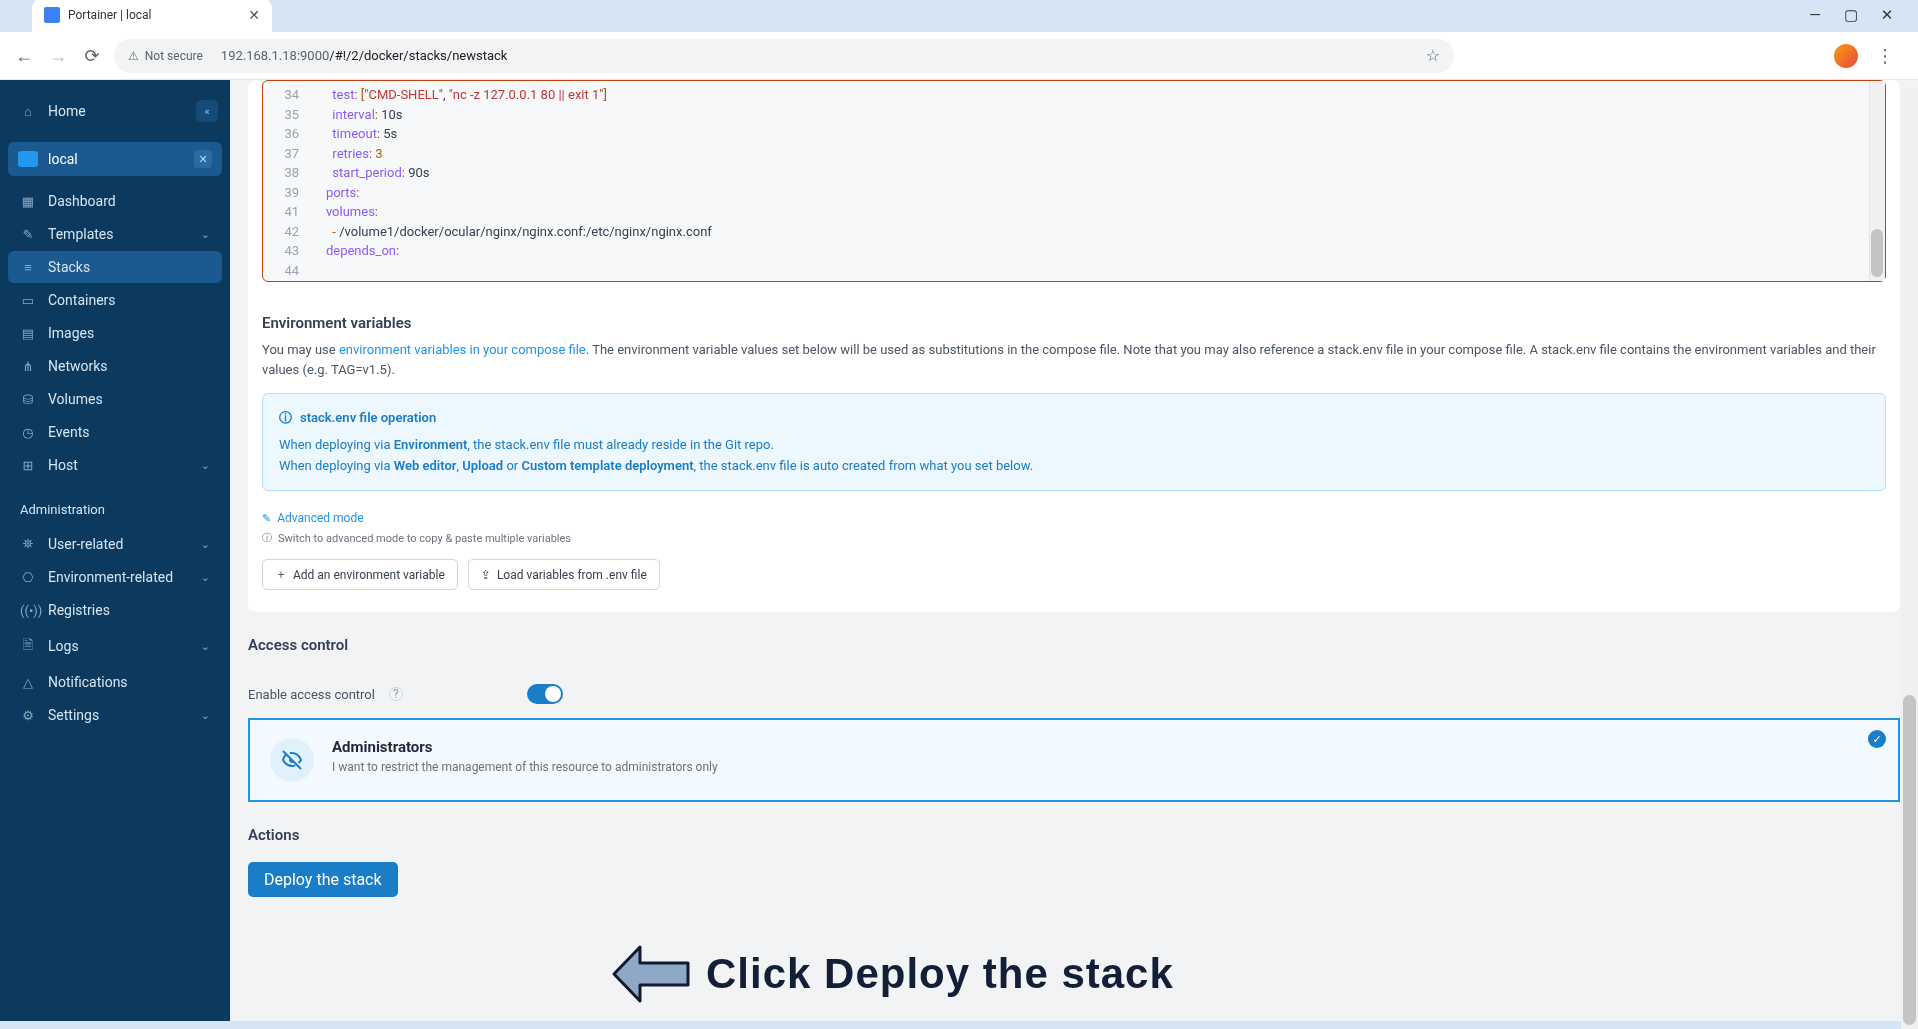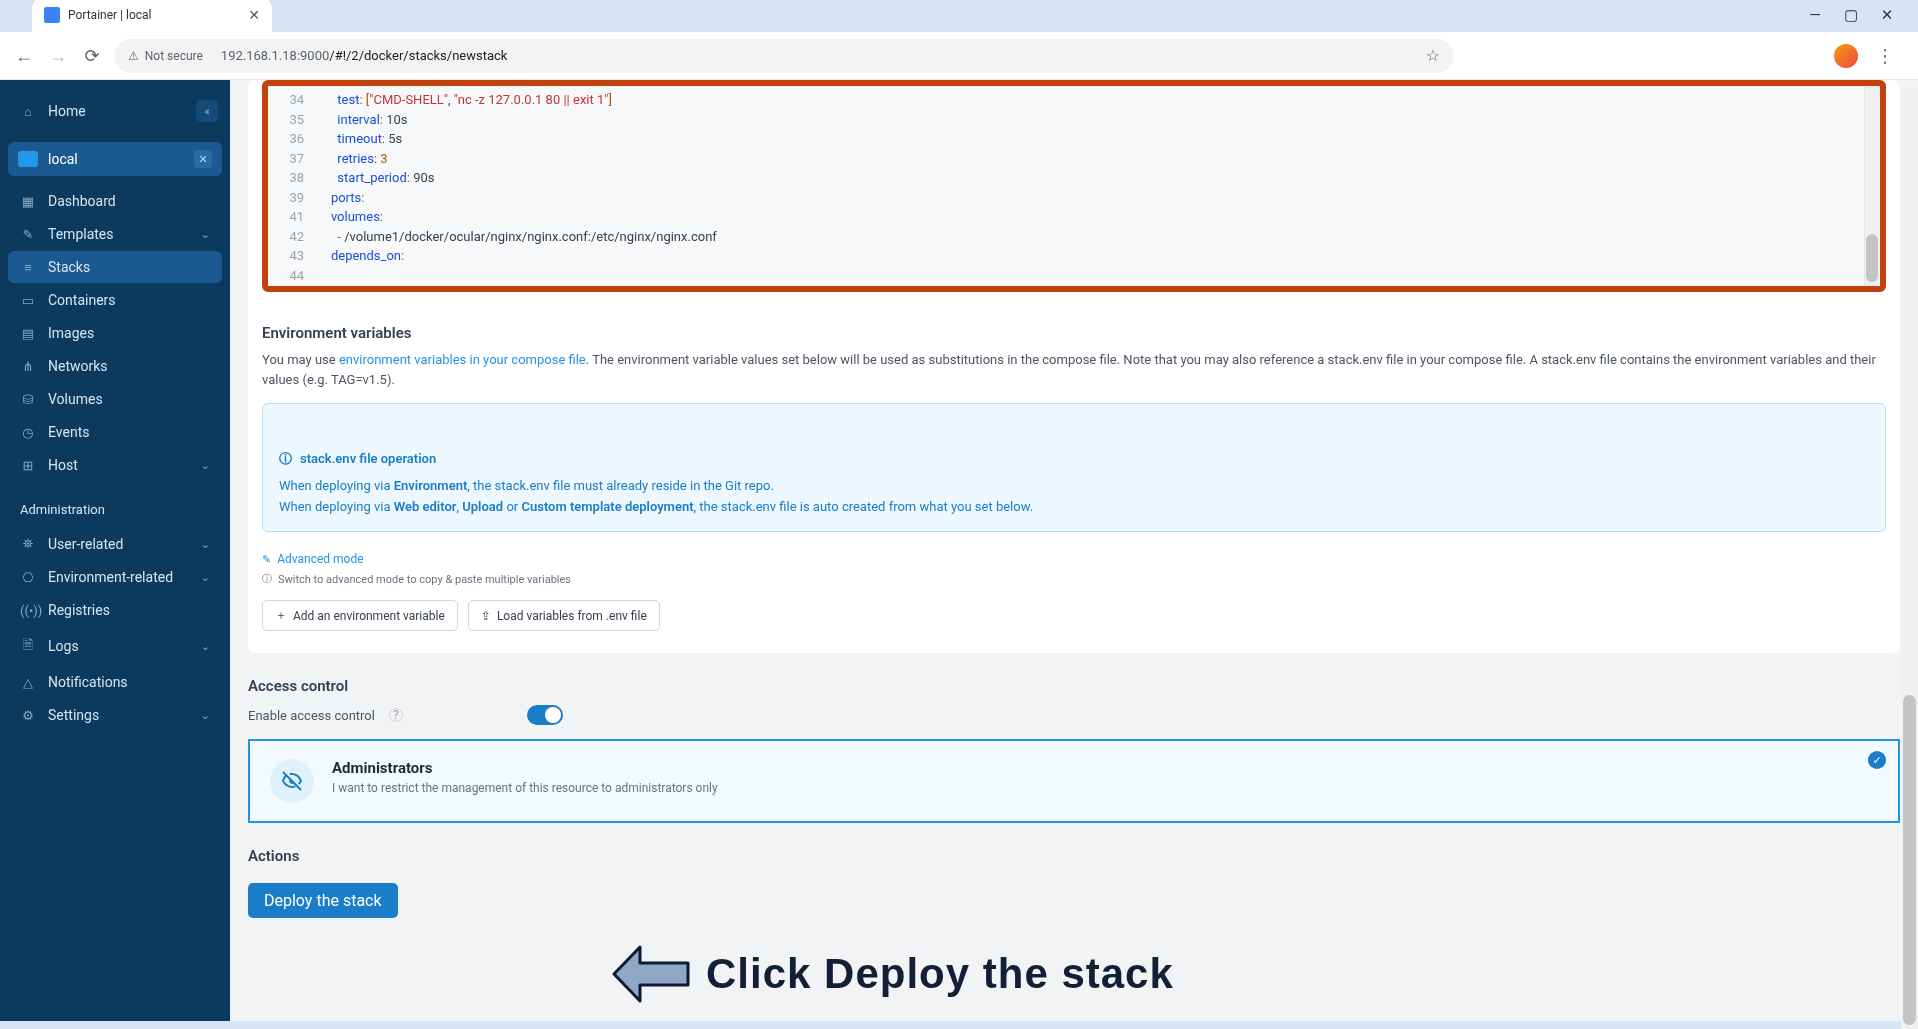--- a/index.html
+++ b/index.html
@@ -44,50 +44,50 @@
 .nav-section-label { padding: 10px 12px; font-size: 13px; color: #d6e4f0; }
 
 .env-pill { background: #1a5a90; border-radius: 6px; padding: 8px 10px; margin: 4px 0 8px 0; display: flex; align-items: center; gap: 10px; }
 .env-pill .dicon { width: 20px; height: 16px; background: #2496ed; border-radius: 3px; }
 .env-pill .ename { font-size: 14px; color: #fff; flex: 1; }
 .env-pill .ex { width: 18px; height: 18px; background: #2a6ba3; border-radius: 4px; font-size: 11px; display: flex; align-items: center; justify-content: center; color: #bcd7ed; }
 
 
 .main { flex: 1; background: #f2f3f5; overflow: auto; padding: 0 18px 30px 18px; position: relative; }
 .panel { background: #fff; border-radius: 8px; padding: 0 0 18px 0; margin-top: 0; }
-.code-wrap { background: #f7f8fa; border: 6px solid #c2410c; border-radius: 6px; margin: 0 14px 14px 14px; position: relative; }
+.code-wrap { background: #f7f8fa; border: 1px solid #c2410c; border-radius: 6px; margin: 0 14px 14px 14px; position: relative; }
 .code-scroll { max-height: 200px; overflow: hidden; font-family: "Consolas","Menlo",monospace; font-size: 13px; line-height: 19.5px; padding: 4px 0; }
 .code-line { display: flex; }
 .gutter { width: 50px; text-align: right; padding-right: 14px; color: #9ca3af; user-select: none; }
 .code { white-space: pre; color: #374151; }
-.kw { color: #1d4ed8; }
+.kw { color: #8b5cf6; }
 .num { color: #a16207; }
 .punct { color: #b45309; }
 .val-red { color: #c13636; }
 .fake-scrollbar { position: absolute; right: 0; top: 0; bottom: 0; width: 16px; background: #f0f0f0; border-left: 1px solid #e5e5e5; }
 .fake-thumb { position: absolute; right: 2px; width: 12px; height: 48px; bottom: 4px; background: #c4c4c4; border-radius: 6px; }
 
 .section-h { font-size: 15px; color: #334155; font-weight: 600; padding: 18px 14px 8px 14px; }
 .section-p { font-size: 13px; color: #4b5563; padding: 0 14px; line-height: 1.5; }
 .link { color: #2294e6; }
 .info-box { margin: 14px; border: 1px solid #b4ddf8; background: #edf7fe; border-radius: 6px; padding: 14px 16px; font-size: 13px; color: #1a7dc7; line-height: 1.6; }
-.info-title { font-weight: 600; display: flex; align-items: center; gap: 8px; margin-bottom: 6px; margin-top: 31px; }
+.info-title { font-weight: 600; display: flex; align-items: center; gap: 8px; margin-bottom: 6px; }
 .info-title::before { content: "ⓘ"; font-size: 13px; }
 .bold-link { color: #1a7dc7; font-weight: 600; }
 
 .adv-row { padding: 6px 14px; font-size: 12px; color: #2294e6; display: flex; align-items: center; gap: 6px; }
 .adv-row .pencil { font-size: 11px; }
 .adv-hint { padding: 0 14px 10px 14px; font-size: 11px; color: #6b7280; display: flex; align-items: center; gap: 6px; }
 .adv-hint::before { content: "ⓘ"; font-size: 10px; }
 
 .btn-row { padding: 4px 14px; display: flex; gap: 10px; }
 .btn-outline { border: 1px solid #d1d5db; background: #fff; border-radius: 5px; padding: 6px 12px; font-size: 12px; color: #374151; display: flex; align-items: center; gap: 6px; cursor: pointer; }
 
 .section-h2 { font-size: 15px; color: #334155; font-weight: 600; padding: 24px 14px 10px 0; }
-.toggle-row { display: flex; align-items: center; gap: 14px; padding: 0 0 14px 0; font-size: 13px; color: #4b5563; }
+.toggle-row { display: flex; align-items: center; gap: 14px; padding: 0 0 14px 0; font-size: 13px; color: #4b5563; margin-top: 20px; }
 .toggle-row .qmark { color: #9ca3af; font-size: 12px; border: 1px solid #d1d5db; border-radius: 50%; width: 14px; height: 14px; display: inline-flex; align-items: center; justify-content: center; }
 .toggle { width: 36px; height: 20px; background: #1a7dc7; border-radius: 10px; position: relative; margin-left: 110px; cursor: pointer; }
 .toggle::after { content: ""; position: absolute; right: 2px; top: 2px; width: 16px; height: 16px; background: #fff; border-radius: 50%; }
 
 .ac-cards { display: flex; gap: 14px; }
 .ac-card { flex: 1; border: 1px solid #d1d5db; border-radius: 0; padding: 18px 20px; display: flex; gap: 18px; align-items: flex-start; cursor: pointer; position: relative; background: #fff; }
 .ac-card.selected { border: 2px solid #2294e6; background: #f2faff; }
 .ac-icon { width: 44px; height: 44px; background: #e1f1fc; border-radius: 50%; display: flex; align-items: center; justify-content: center; color: #1a7dc7; font-size: 20px; }
 .ac-body .ac-title { font-size: 15px; font-weight: 700; color: #1f2937; margin-bottom: 4px; }
 .ac-body .ac-desc { font-size: 12px; color: #6b7280; }

